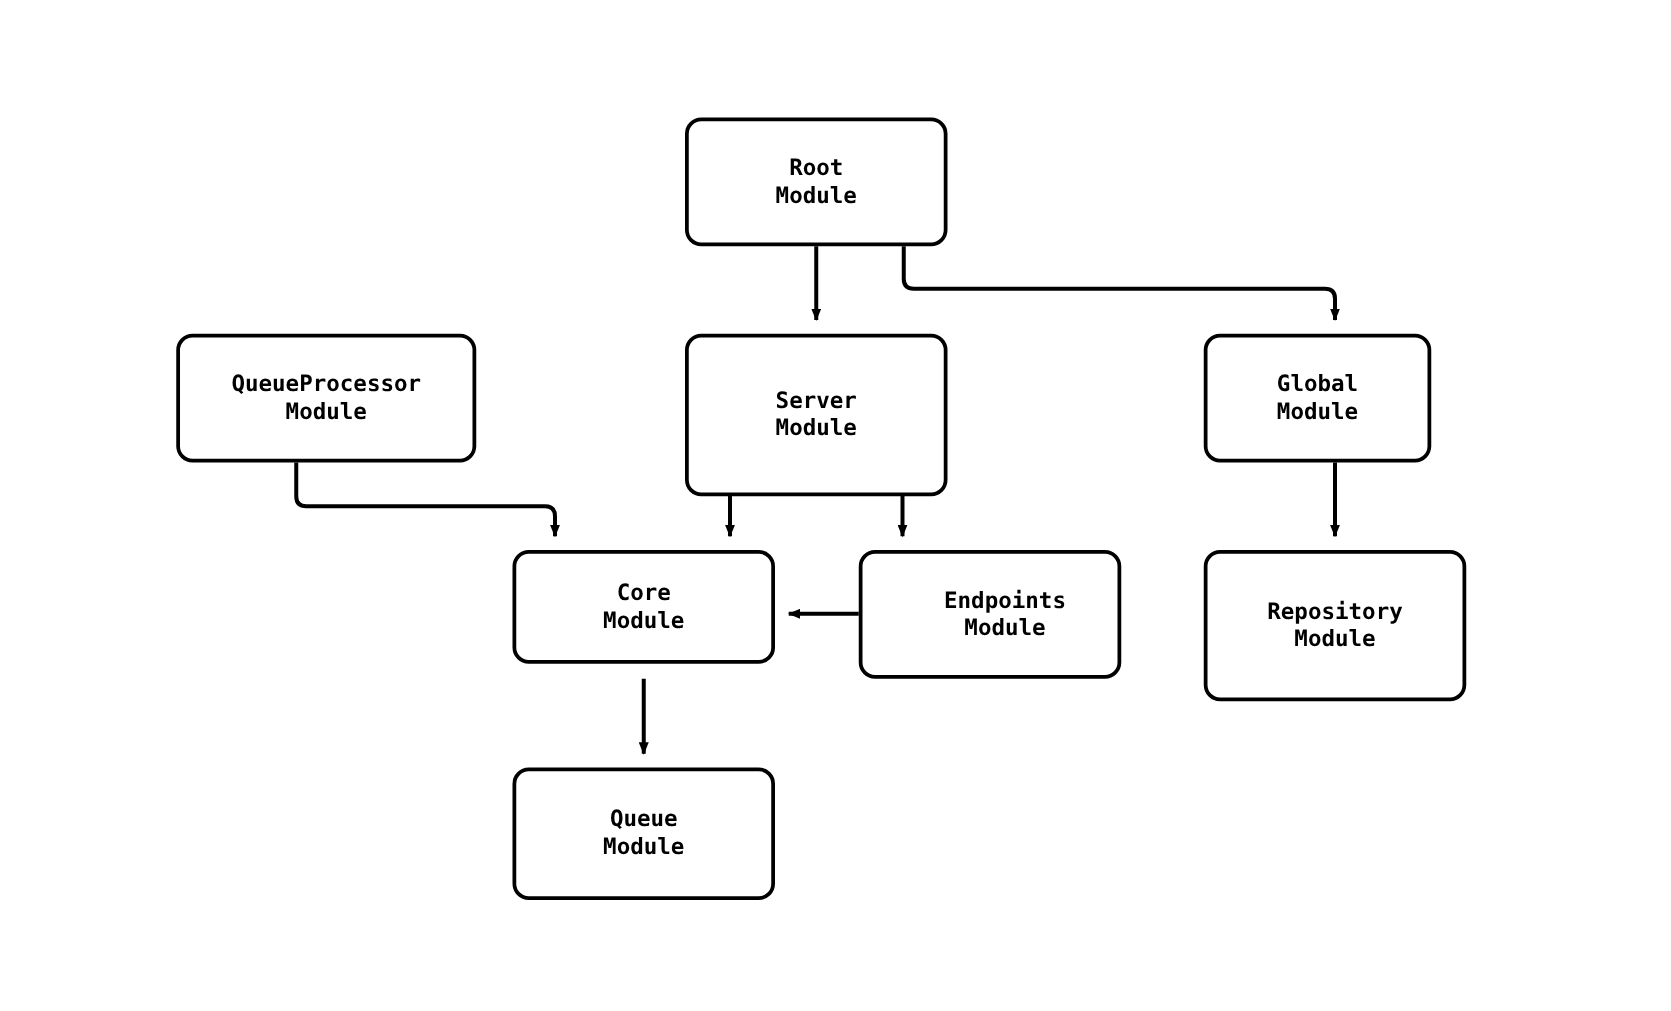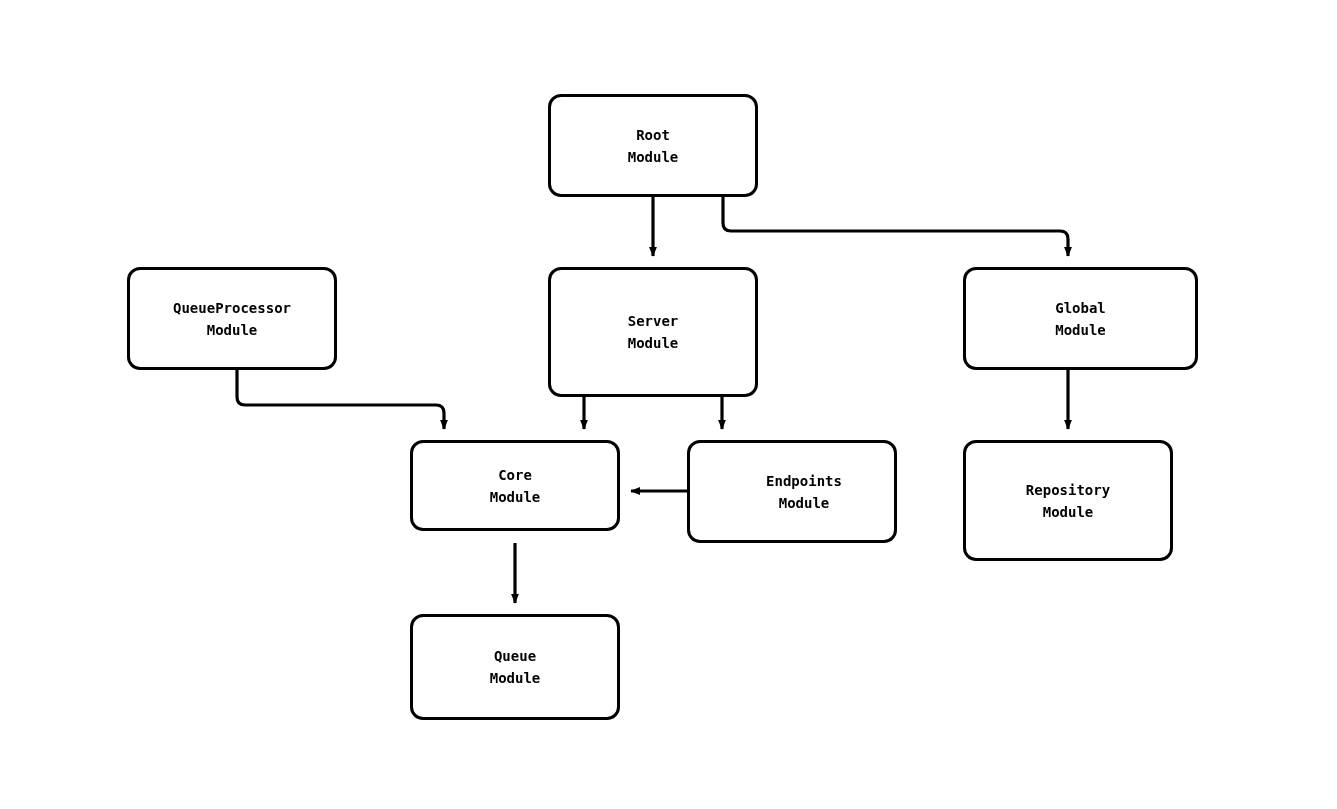--- a/index.html
+++ b/index.html
@@ -34,21 +34,21 @@
     border: 3px solid #000000;
     border-radius: 13px;
     display: flex;
     flex-direction: column;
     align-items: center;
     justify-content: center;
     z-index: 2;
   }
   .node-line {
     font-family: "DejaVu Sans Mono", monospace;
-    font-size: 14px;
+    font-size: 18px;
     font-weight: bold;
     line-height: 22px;
     color: #000000;
     white-space: pre;
     letter-spacing: 0px;
   }
 </style>
 </head>
 <body>
 
@@ -76,31 +76,31 @@
     <path d="M 515 543 L 515 603" fill="none" stroke="#000000" stroke-width="3.2" marker-end="url(#arrowhead)"></path>
 
     <path d="M 1068 370 L 1068 429" fill="none" stroke="#000000" stroke-width="3.2" marker-end="url(#arrowhead)"></path>
   </svg>
 
   <div class="node" style="left:548px; top:94px; width:210px; height:103px;">
     <span class="node-line">Root</span>
     <span class="node-line">Module</span>
   </div>
 
-  <div class="node" style="left:127px; top:267px; width:210px; height:103px;">
+  <div class="node" style="left:141px; top:267px; width:240px; height:103px;">
     <span class="node-line">QueueProcessor</span>
     <span class="node-line">Module</span>
   </div>
 
   <div class="node" style="left:548px; top:267px; width:210px; height:130px;">
     <span class="node-line">Server</span>
     <span class="node-line">Module</span>
   </div>
 
-  <div class="node" style="left:963px; top:267px; width:235px; height:103px;text-align:center;">
+  <div class="node" style="left:963px; top:267px; width:182px; height:103px;text-align:center;">
     <span class="node-line">Global</span>
     <span class="node-line">Module</span>
   </div>
 
   <div class="node" style="left:410px; top:440px; width:210px; height:91px;">
     <span class="node-line">Core</span>
     <span class="node-line">Module</span>
   </div>
 
   <div class="node" style="left:687px; top:440px; width:210px; height:103px;padding-left:24px;">

